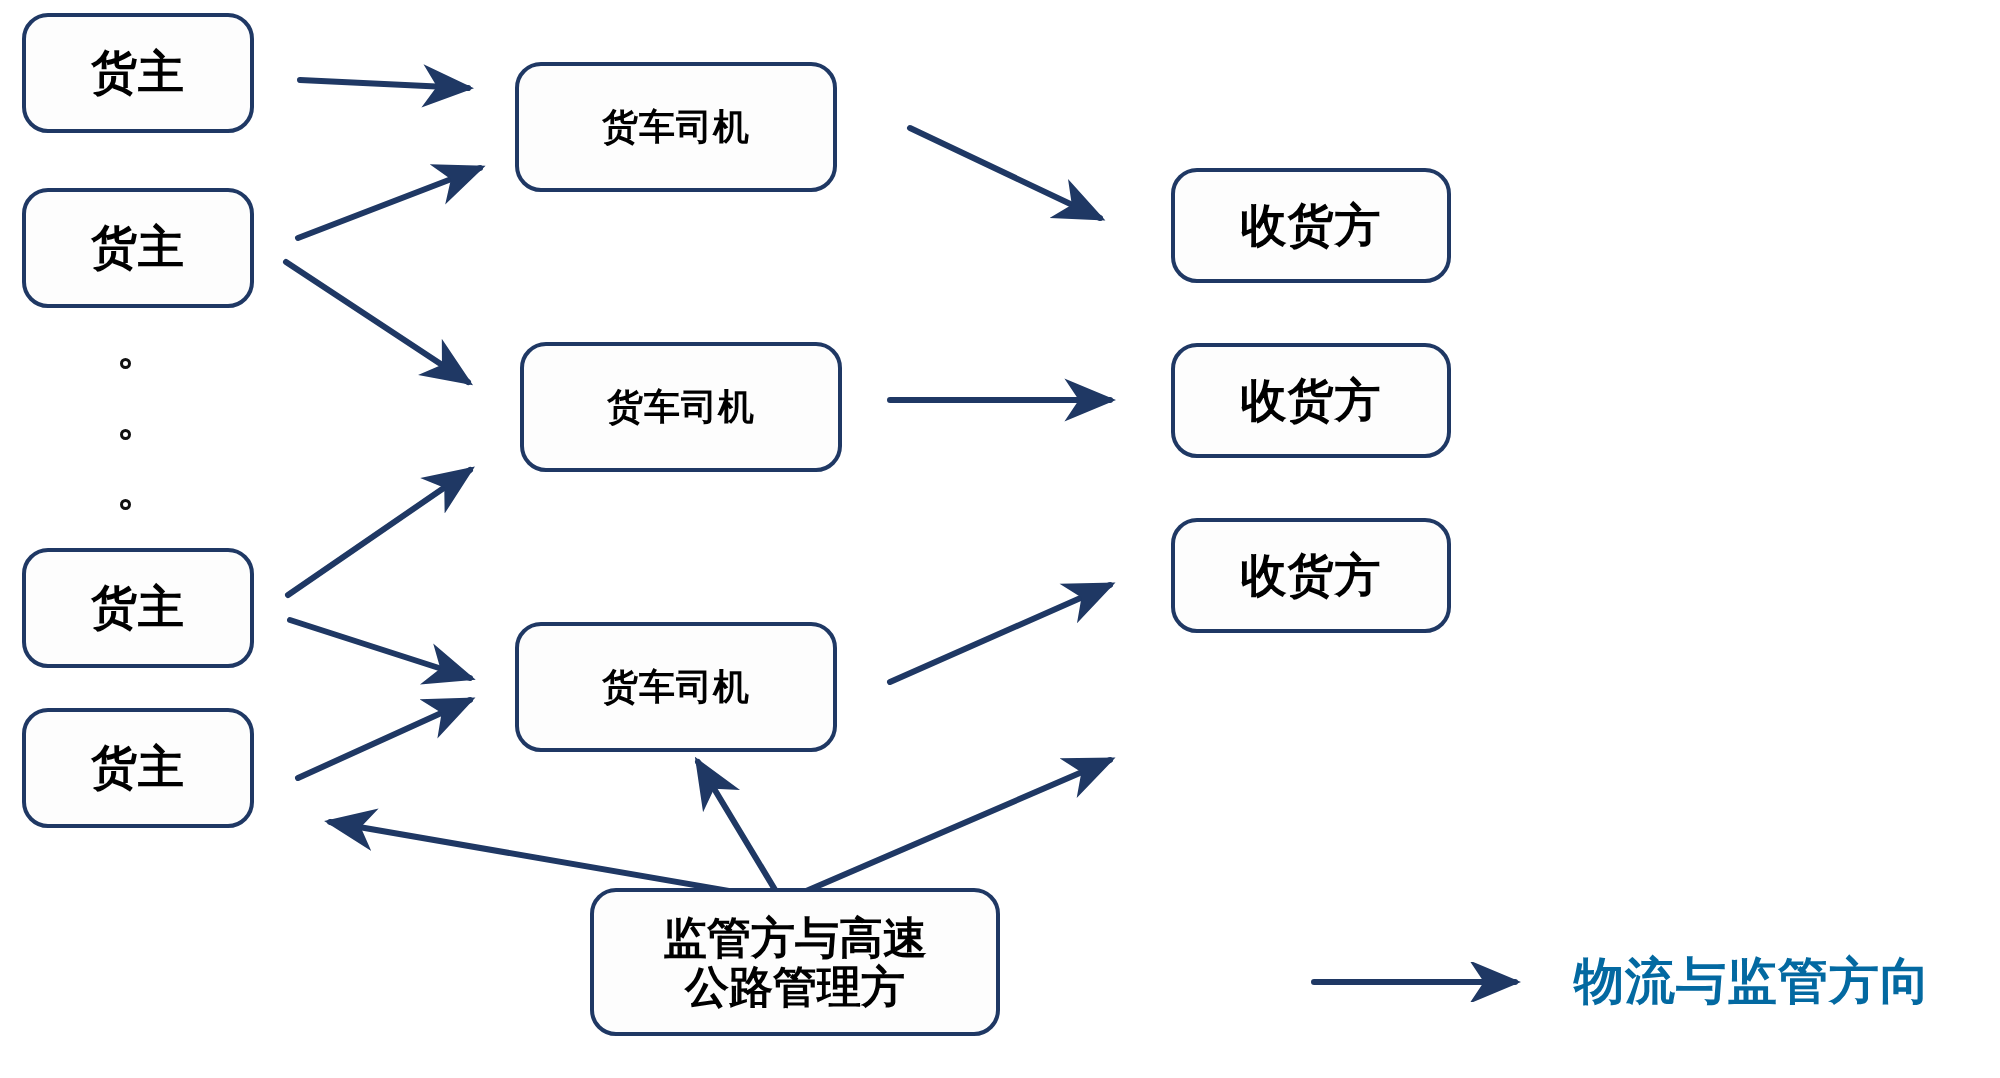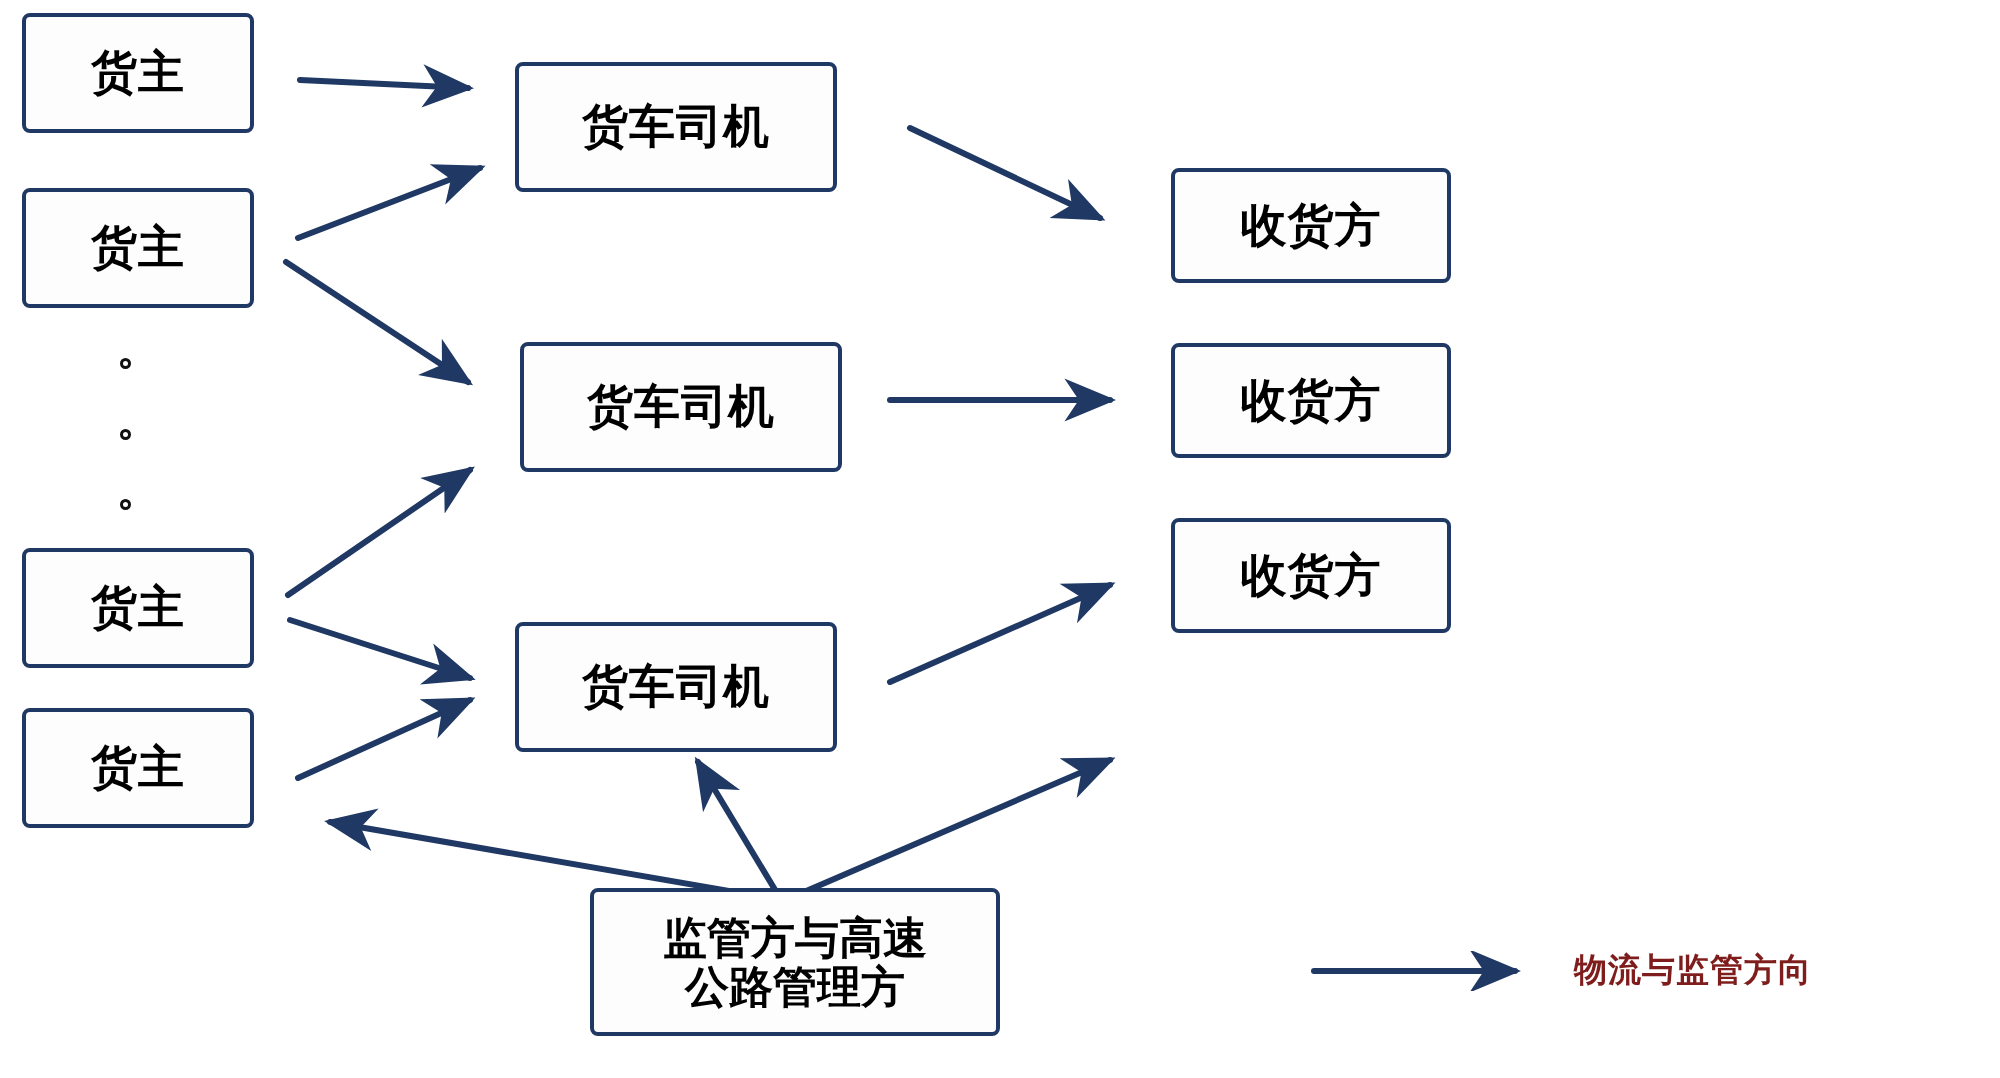--- a/index.html
+++ b/index.html
@@ -24,37 +24,37 @@
     top: 0;
     width: 2000px;
     height: 1078px;
     pointer-events: none;
   }
   .node {
     position: absolute;
     box-sizing: border-box;
     background: #fdfdfd;
     border: 4px solid #1f3864;
-    border-radius: 8px;
+    border-radius: 26px;
     display: flex;
     align-items: center;
     justify-content: center;
     text-align: center;
     color: #000000;
     font-weight: 700;
     line-height: 1.12;
     letter-spacing: 1px;
     z-index: 2;
   }
   .node-label {
     display: block;
     white-space: pre-line;
   }
   .node.shipper       { font-size: 46px; }
-  .node.driver        { font-size: 46px; }
+  .node.driver        { font-size: 36px; }
   .node.receiver      { font-size: 46px; margin-left: 16px; }
   .node.regulator     { font-size: 44px; letter-spacing: 0px; }
 
   .ellipsis-dots {
     position: absolute;
     z-index: 2;
     display: flex;
     flex-direction: column;
     align-items: center;
     justify-content: space-between;
@@ -74,23 +74,23 @@
     top: 948px;
     display: flex;
     align-items: center;
     gap: 34px;
     z-index: 3;
   }
   #legend .legend-arrow {
     display: block;
   }
   #legend .legend-text {
-    font-size: 33px;
+    font-size: 50px;
     font-weight: 700;
-    color: #7f1d1d;
+    color: #0369a1;
     white-space: nowrap;
     letter-spacing: 1px;
   }
 </style>
 </head>
 <body>
 
 <div id="diagram-root">
 
   <svg id="edge-layer" viewBox="0 0 2000 1078" width="2000" height="1078" xmlns="http://www.w3.org/2000/svg">

